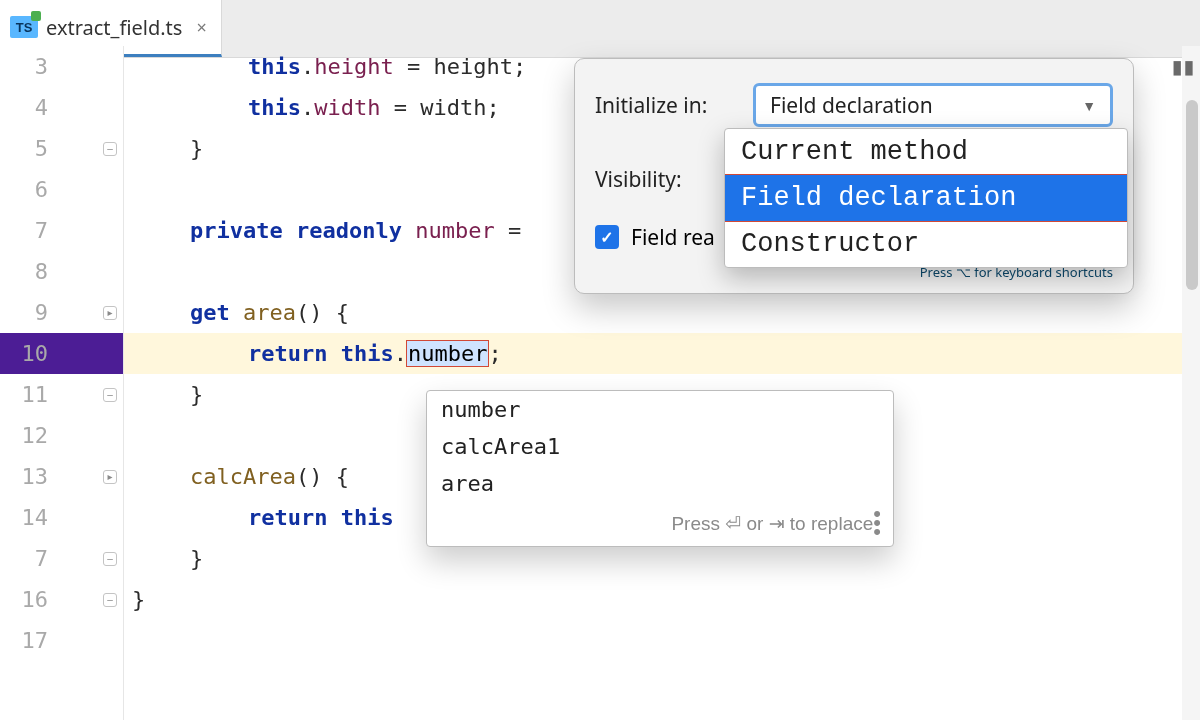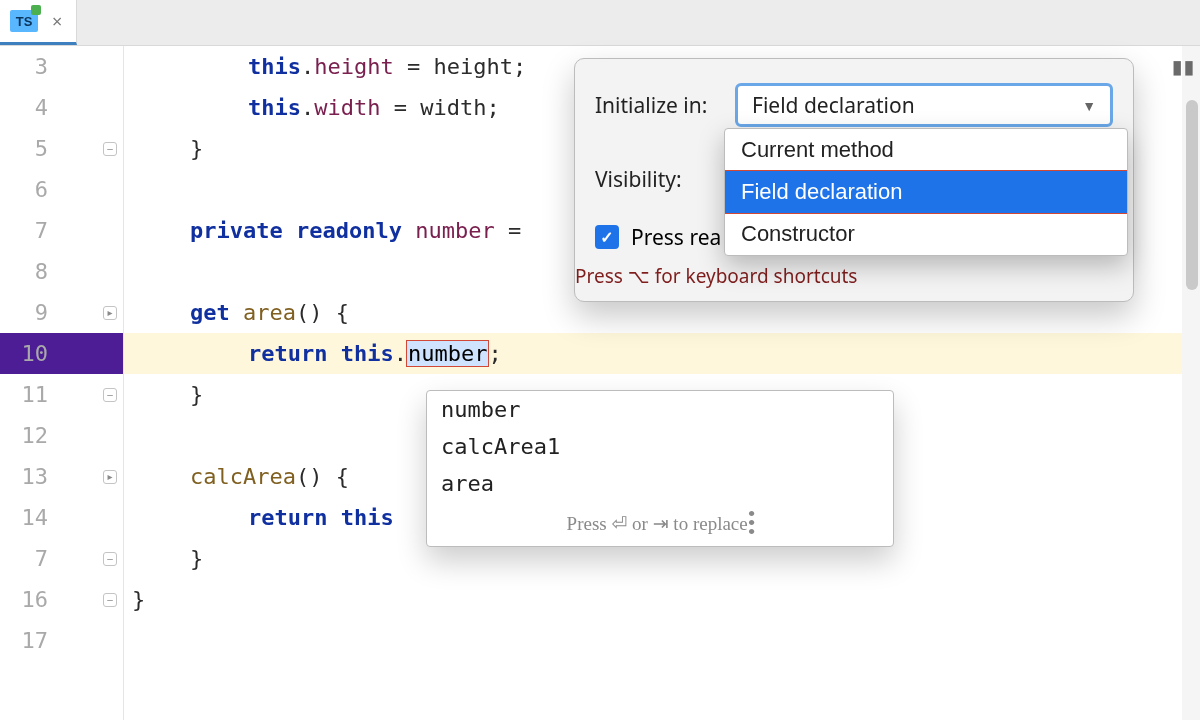--- a/index.html
+++ b/index.html
@@ -9,21 +9,21 @@
     font-size: 22px;
     background: #fff;
     overflow: hidden;
     width: 1200px;
     height: 720px;
     position: relative;
   }
 
   
   .tabstrip {
-    height: 46px;
+    height: 58px;
     background: #ececec;
     display: flex;
     align-items: stretch;
     border-bottom: 1px solid #d9d9d9;
   }
   .tab {
     display: flex;
     align-items: center;
     gap: 8px;
     padding: 0 14px 0 10px;
@@ -133,73 +133,74 @@
     left:574px; top:58px;
     width:560px;
     background:#f3f3f3;
     border:1px solid #bcbcbc;
     border-radius:10px;
     box-shadow:0 14px 32px rgba(0,0,0,.22);
     font-family: system-ui,-apple-system,"Segoe UI",sans-serif;
     font-size:21px;
     padding:18px 0 12px 0;
   }
-  .rf-row{ display:flex; align-items:center; padding:6px 20px; }
+  .rf-row{ display:flex; align-items:center; padding:6px 20px; gap:18px;}
   .rf-label{ width:140px; color:#222;}
   .rf-select{
     flex:1; height:44px; background:#fff;
     border:3px solid #6aa7e8; border-radius:6px;
     display:flex; align-items:center; padding:0 14px;
     justify-content:space-between; color:#222;
   }
   .chev{ color:#666; font-size:14px;}
   .rf-row.vis{ margin-top:26px;}
   .chk{
     width:24px;height:24px;border-radius:4px;background:#1e73e8;
     display:flex;align-items:center;justify-content:center;color:#fff;
     font-size:16px;font-weight:700;flex:none;
   }
   .rf-hint{
-    text-align:left;color:#7f1d1d;padding:6px 20px 0 0;font-size:19px;
+    text-align:right;color:#0c4a6e;padding:6px 20px 0 0;font-size:13px;
   }
   .opt-key{font-family:system-ui;}
 
   
   .dd {
     position:absolute; left:724px; top:128px; width:404px;
     background:#fff; border:1px solid #bcbcbc; border-radius:4px;
     box-shadow:0 10px 26px rgba(0,0,0,.25);
-    font-family: Liberation Sans, sans-serif; font-size:22px;
+    font-family: Liberation Mono, monospace; font-size:27px;
     overflow:hidden;
   }
   .dd-item{ padding:8px 16px; color:#222;}
   .dd-item.sel{ background:#1e73e8; color:#fff;}
 
   
   .rn-pop{
     position:absolute; left:426px; top:390px; width:468px;
     background:#fff; border:1px solid #bcbcbc; border-radius:4px;
     box-shadow:0 14px 30px rgba(0,0,0,.20);
     font-family:"Menlo","Consolas",monospace; font-size:22px;
   }
   .rn-item{ padding:6px 14px; color:#222;}
   .rn-hint{
-    display:flex;align-items:center;justify-content:center;
+    display:flex;align-items:center;justify-content:flex-end;
     padding:8px 12px 10px 14px;color:#8a8a8a;
-    font-family:Liberation Serif, serif;font-size:19px;
+    font-family:Liberation Sans, sans-serif;font-size:19px;
   }
   .kebab{ letter-spacing:0; color:#8a8a8a; font-size:22px; line-height:.4;}
   .kebab span{display:block;}
 </style>
 </head>
 <body>
 
 <div class="tabstrip">
   <div class="tab">
     <span class="ts-badge">TS</span>
+    <span>extract_field.ts</span>
     <span class="tab-close">×</span>
   </div>
 </div>
 
 <div class="editor">
   <div class="gutter">
     <div class="gline">
         <span class="num">3</span>
       </div>
     <div class="gline">
@@ -280,21 +281,21 @@
     <div class="rf-select">
       <span>Field declaration</span>
       <span class="chev">▼</span>
     </div>
   </div>
   <div class="rf-row vis">
     <div class="rf-label">Visibility:</div>
   </div>
   <div class="rf-row" style="margin-top:18px;gap:12px;">
     <span class="chk">✓</span>
-    <span>Press rea</span>
+    <span>Field rea</span>
   </div>
   <div class="rf-hint">
     <span>Press </span><span class="opt-key">⌥</span><span> for keyboard shortcuts</span>
   </div>
 </div>
 
 <div class="dd">
   <div class="dd-item">Current method</div>
   <div class="dd-item sel">Field declaration</div>
   <div class="dd-item">Constructor</div>

